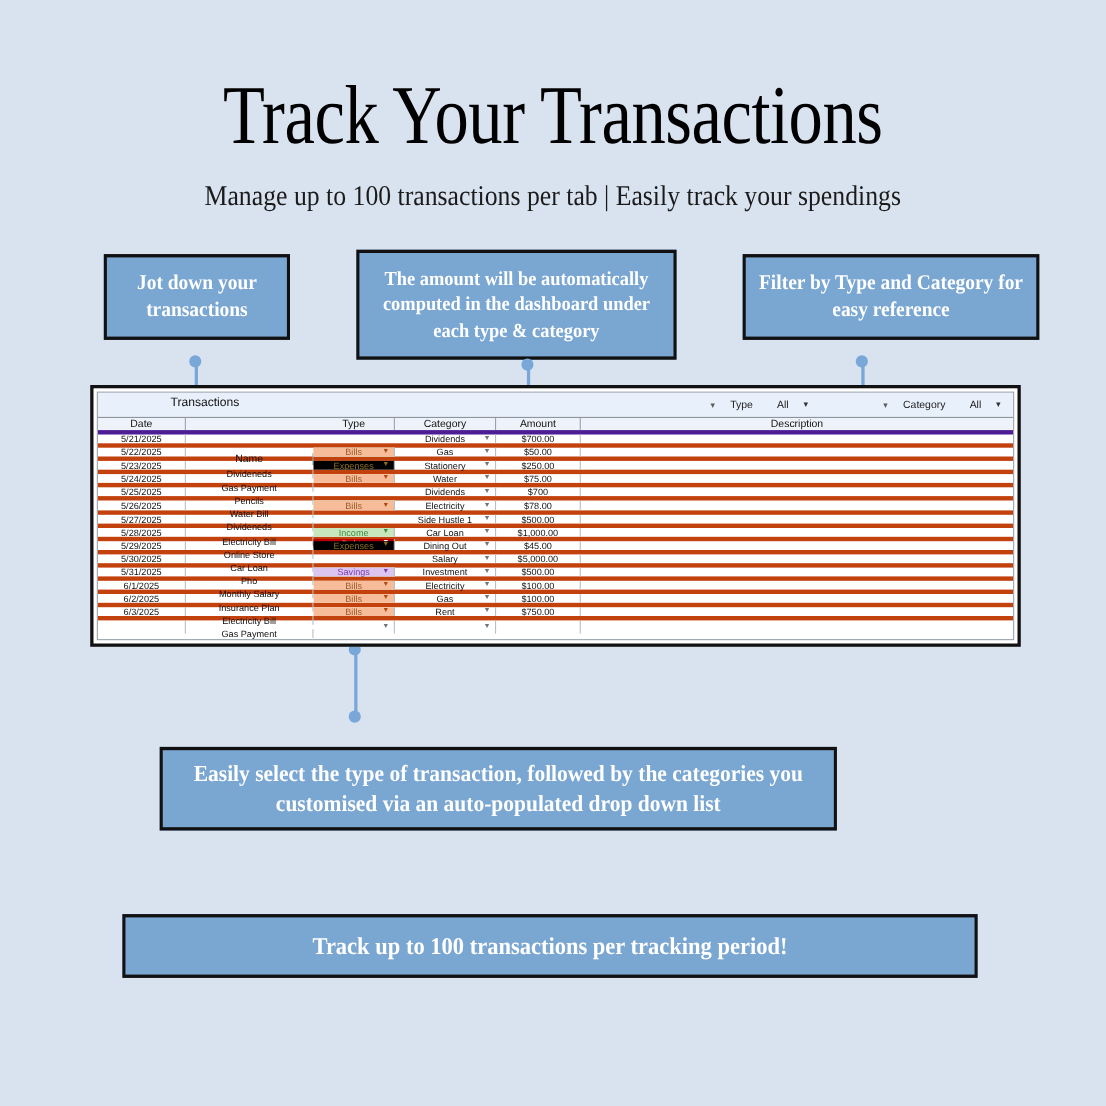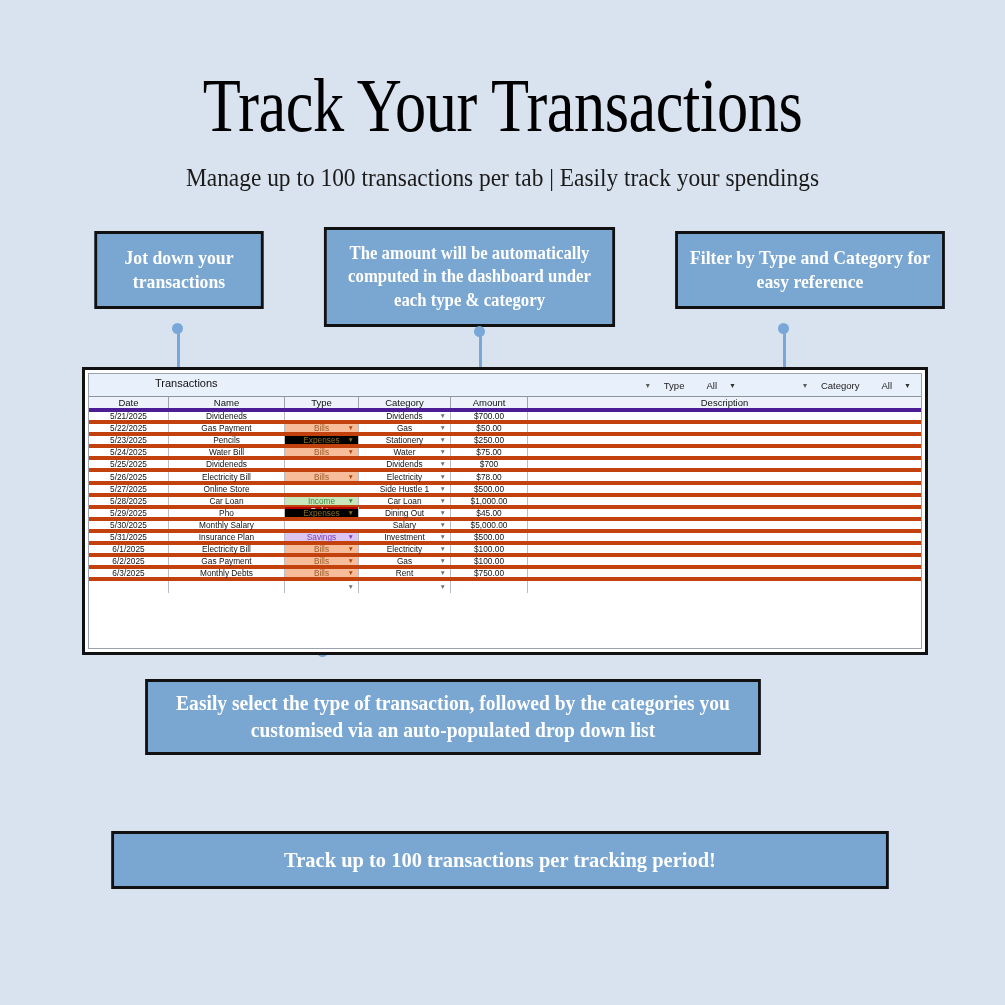--- a/index.html
+++ b/index.html
@@ -72,21 +72,21 @@
   .connector .dot.top{top:0;}
   .connector .dot.bottom{bottom:0;}
 
   #conn-1{left:172px;top:323px;height:70px;}
   #conn-2{left:474px;top:326px;height:96px;}
   #conn-3{left:778px;top:323px;height:68px;}
   #conn-4{left:317px;top:585px;height:72px;}
 
   
   .sheet-frame{
-    position:absolute;left:82px;top:367px;width:846px;height:288px;
+    position:absolute;left:82px;top:350px;width:846px;height:238px;
     border:3px solid #111;
     background:#ffffff;
     box-sizing:border-box;
     padding:3px;
   }
   .sheet{
     position:relative;width:100%;height:100%;
     background:#ffffff;
     border:1px solid #9aa3ad;
     box-sizing:border-box;
@@ -149,21 +149,21 @@
     display:flex;align-items:center;justify-content:center;
     border-right:1px solid #b9bec4;
     box-sizing:border-box;
     height:100%;position:relative;
     white-space:nowrap;
   }
   .data-row .cell:last-child{border-right:none;}
 
   
   .c-date{width:80px;}
-  .c-name{width:116px;}
+  .c-name{width:116px;margin-top:32px;}
   .c-type{width:74px;}
   .c-cat{width:92px;}
   .c-amt{width:77px;}
   .c-desc{flex:1;}
 
   
   .cell.chip{justify-content:center;}
   .chip-inner{
     position:absolute;inset:0;
     display:flex;align-items:center;justify-content:center;

